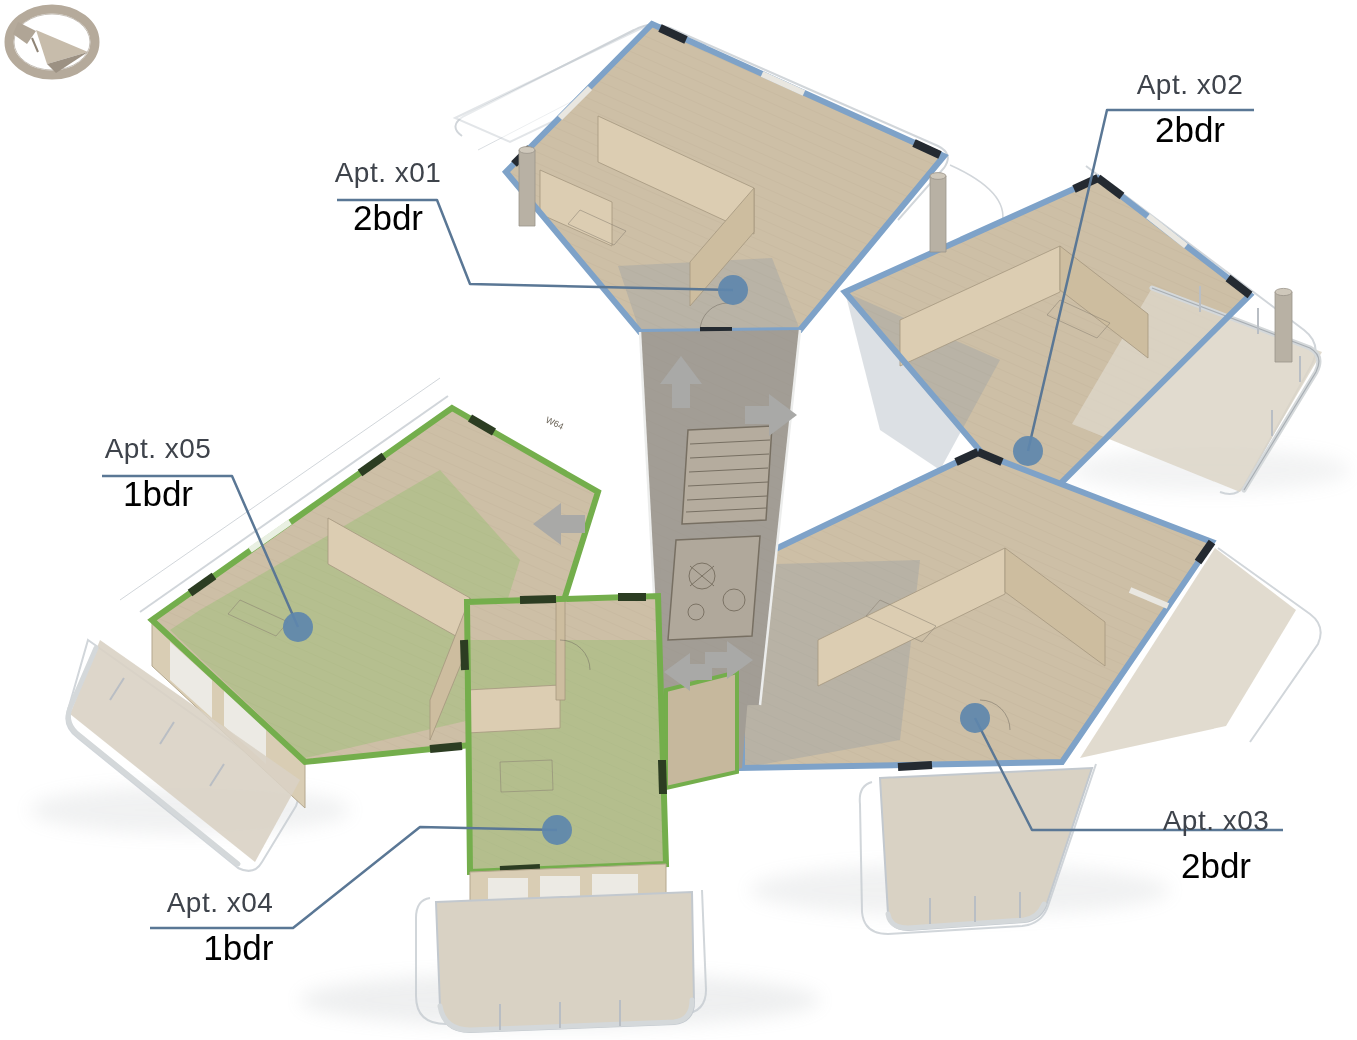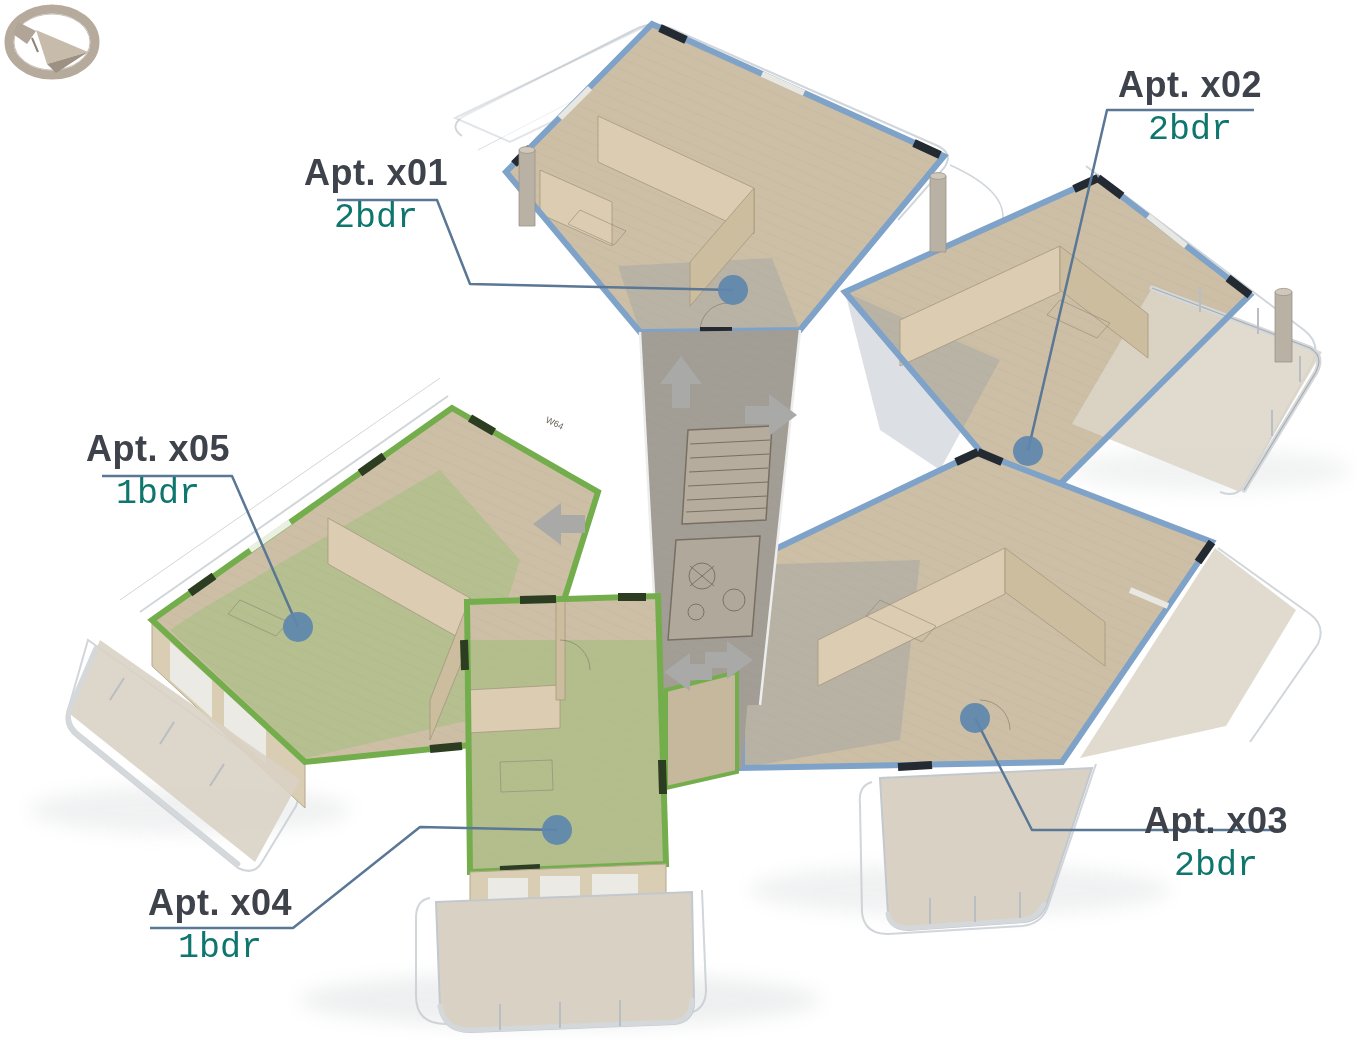--- a/index.html
+++ b/index.html
@@ -1,21 +1,21 @@
 <!DOCTYPE html>
 <html><head>
 <meta charset="utf-8">
 <style>
   html,body{margin:0;padding:0;background:#ffffff;}
   .stage{position:relative;width:1357px;height:1040px;background:#ffffff;overflow:hidden;
          font-family:"Liberation Sans",sans-serif;}
   .stage svg{position:absolute;left:0;top:0;}
   .apt-label{position:absolute;transform:translateX(-50%);text-align:center;z-index:5;white-space:nowrap;}
-  .apt-title{font-size:36px;font-weight:700;color:#3e434b;letter-spacing:.5px;line-height:38px;}
-  .apt-sub{font-size:35px;font-weight:400;color:#0f766e;line-height:40px;margin-top:6px;font-family:Liberation Mono, monospace;}
+  .apt-title{font-size:28px;font-weight:400;color:#3e434b;letter-spacing:.5px;line-height:38px;}
+  .apt-sub{font-size:35px;font-weight:400;color:#000000;line-height:40px;margin-top:6px;}
   .compass{position:absolute;left:195px;top:172px;z-index:4;}
 </style>
 </head>
 <body>
 
 <div class="stage">
 
   <svg width="1357" height="1040" viewBox="0 0 1357 1040">
     <defs>
       <pattern id="grain" width="10" height="10" patternUnits="userSpaceOnUse" patternTransform="rotate(24)">
@@ -265,36 +265,36 @@
 
   <svg class="compass" width="106" height="86" viewBox="0 0 106 86">
     <ellipse cx="52" cy="42" rx="43" ry="33" fill="none" stroke="#b5aa9b" stroke-width="9"></ellipse>
     <ellipse cx="52" cy="42" rx="38" ry="28" fill="none" stroke="#a2978a" stroke-width="1" opacity="0.6"></ellipse>
     <polygon points="18,22 36,31 27,44 13,34" fill="#b0a596"></polygon>
     <polygon points="36,30 88,52 47,64" fill="#c7bcab"></polygon>
     <polygon points="47,64 88,52 56,73" fill="#9c9183"></polygon>
     <line x1="32" y1="38" x2="38" y2="52" stroke="#8f8476" stroke-width="2"></line>
   </svg>
 
-  <div class="apt-label" style="left:376px;top:154px;">
+  <div class="apt-label" style="left:388px;top:154px;">
     <div class="apt-title">Apt. x01</div>
     <div class="apt-sub">2bdr</div>
   </div>
 
   <div class="apt-label" style="left:1190px;top:66px;">
     <div class="apt-title">Apt. x02</div>
     <div class="apt-sub">2bdr</div>
   </div>
 
   <div class="apt-label" style="left:1216px;top:802px;">
     <div class="apt-title">Apt. x03</div>
     <div class="apt-sub">2bdr</div>
   </div>
 
-  <div class="apt-label" style="left:220px;top:884px;">
+  <div class="apt-label" style="left:220px;top:884px;text-align:right;">
     <div class="apt-title">Apt. x04</div>
     <div class="apt-sub">1bdr</div>
   </div>
 
   <div class="apt-label" style="left:158px;top:430px;">
     <div class="apt-title">Apt. x05</div>
     <div class="apt-sub">1bdr</div>
   </div>
 
 </div>

